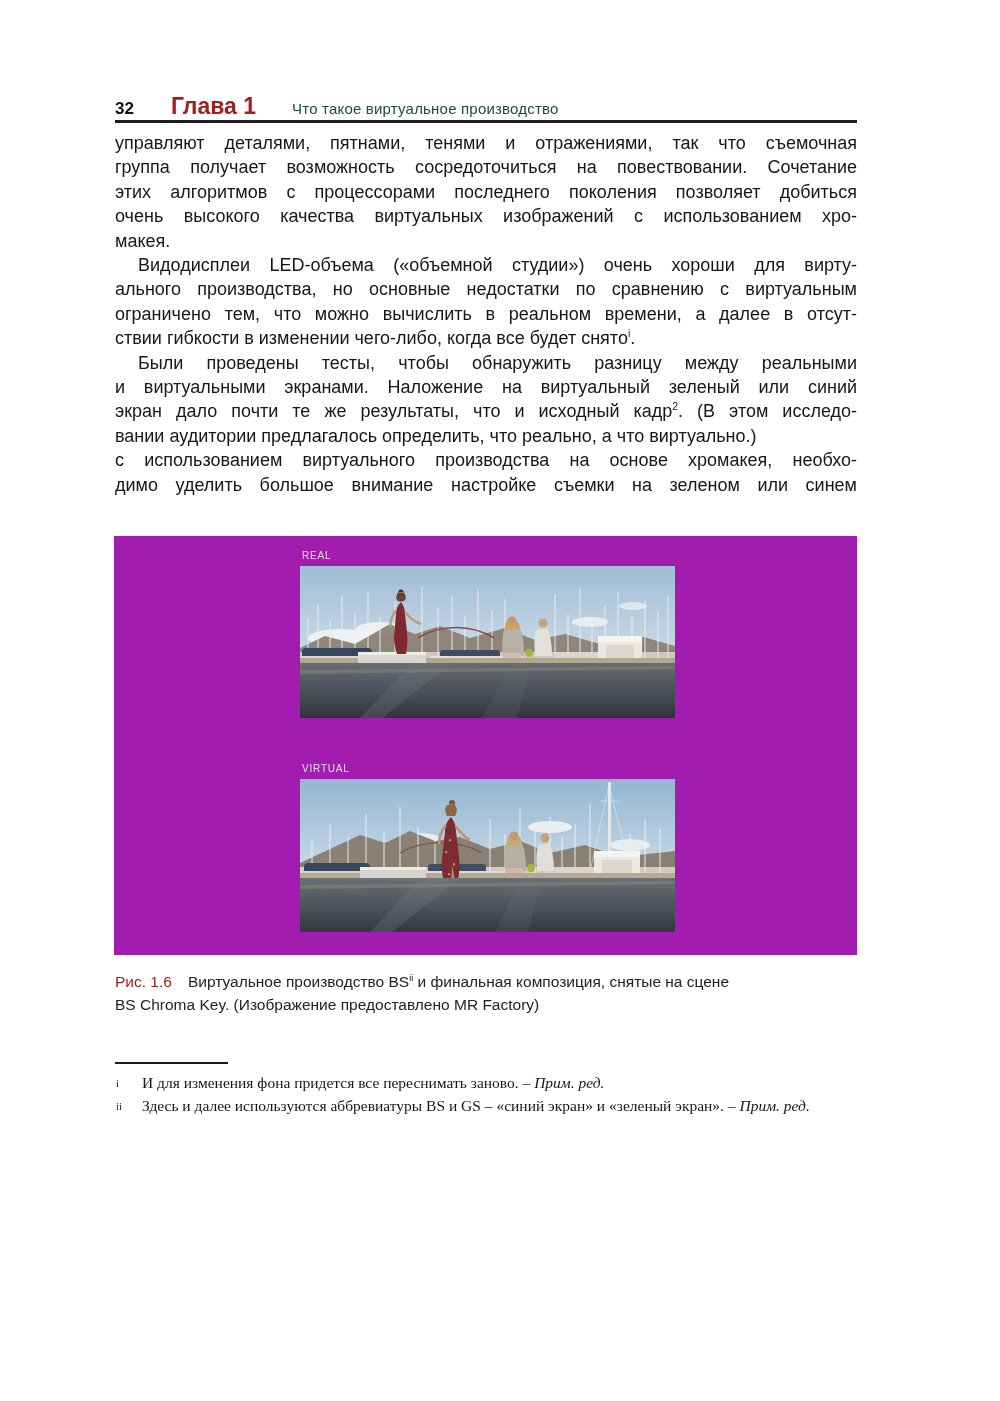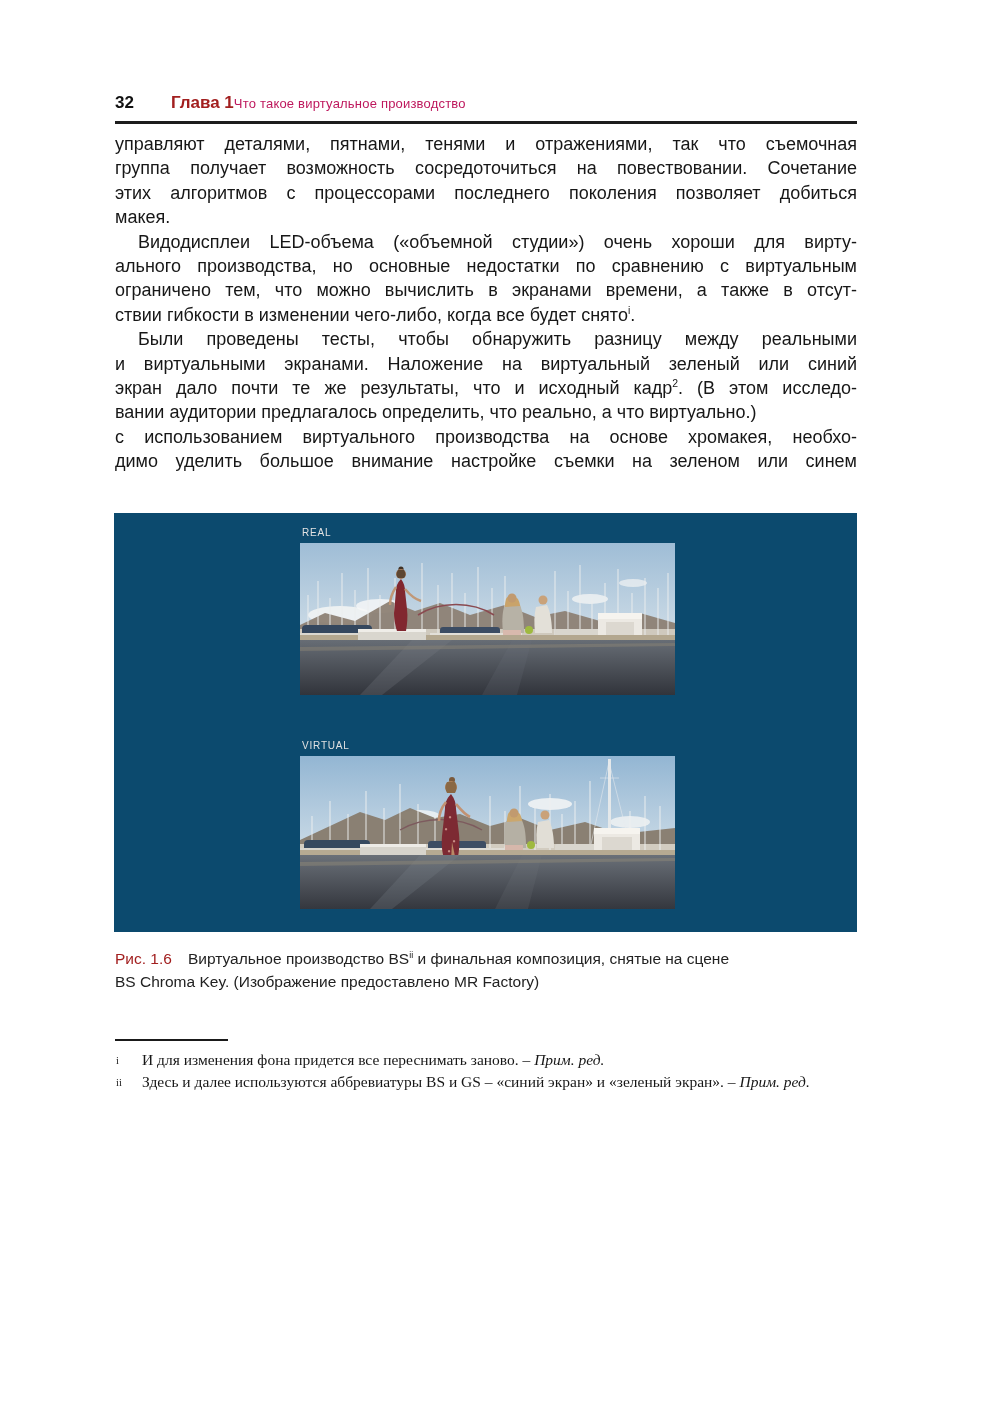--- a/index.html
+++ b/index.html
@@ -4,26 +4,25 @@
 <style>
   html,body{margin:0;padding:0;background:#ffffff;}
   .page{position:relative;width:1000px;height:1401px;background:#ffffff;overflow:hidden;}
   .content{position:absolute;left:115px;top:0;width:742px;}
 
   
   .page-header{
     margin-top:93px;
     display:flex;align-items:baseline;
     border-bottom:3px solid #1d1d1d;
-    padding-bottom:8px;
     font-family:"Liberation Sans","DejaVu Sans",sans-serif;
   }
   .page-number{font-size:17px;font-weight:bold;color:#111;}
-  .chapter-label{font-size:17px;font-weight:bold;color:#a21f1f;margin-left:37px;}
-  .chapter-title{font-size:13px;color:#be185d;letter-spacing:0.2px;}
+  .chapter-label{font-size:23px;font-weight:bold;color:#a21f1f;margin-left:37px;}
+  .chapter-title{font-size:15px;color:#14532d;margin-left:36px;letter-spacing:0.2px;}
 
   
   .body-text{
     margin-top:8px;
     font-family:Liberation Sans, sans-serif;
     font-size:18px;line-height:24.4px;color:#171717;
   }
   .body-text .line{text-align:justify;text-align-last:justify;}
   .body-text .line.last{text-align-last:left;}
   .body-text .line.indent{text-indent:23px;}
@@ -77,34 +76,35 @@
     <div class="page-header">
       <span class="page-number">32</span>
       <span class="chapter-label">Глава 1</span>
       <span class="chapter-title">Что такое виртуальное производство</span>
     </div>
 
     <div class="body-text">
         <div class="line">управляют деталями, пятнами, тенями и отражениями, так что съемочная</div>
         <div class="line">группа получает возможность сосредоточиться на повествовании. Сочетание</div>
         <div class="line">этих алгоритмов с процессорами последнего поколения позволяет добиться</div>
+        <div class="line">очень высокого качества виртуальных изображений с использованием хро-</div>
         <div class="line last">макея.</div>
         <div class="line indent">Видодисплеи LED-объема («объемной студии») очень хороши для вирту-</div>
         <div class="line">ального производства, но основные недостатки по сравнению с виртуальным</div>
-        <div class="line">ограничено тем, что можно вычислить в экранами времени, а также в отсут-</div>
+        <div class="line">ограничено тем, что можно вычислить в реальном времени, а далее в отсут-</div>
         <div class="line last">ствии гибкости в изменении чего-либо, когда все будет снято<sup>i</sup>.</div>
         <div class="line indent">Были проведены тесты, чтобы обнаружить разницу между реальными</div>
         <div class="line">и виртуальными экранами. Наложение на виртуальный зеленый или синий</div>
         <div class="line">экран дало почти те же результаты, что и исходный кадр<sup>2</sup>. (В этом исследо-</div>
         <div class="line last">вании аудитории предлагалось определить, что реально, а что виртуально.)</div>
         <div class="line">с использованием виртуального производства на основе хромакея, необхо-</div>
         <div class="line">димо уделить большое внимание настройке съемки на зеленом или синем</div>
       </div>
 
-    <div class="figure-box" style="background: #0c4a6e;">
+    <div class="figure-box" style="background: #a21caf;">
       <div class="photo-label real">REAL</div>
       <div class="photo-wrap p1">
         <svg viewBox="0 0 375 152" preserveAspectRatio="none">
           <defs>
             <linearGradient id="sky1" x1="0" y1="0" x2="0" y2="1">
               <stop offset="0" stop-color="#9fbdd6"></stop>
                 <stop offset="1" stop-color="#cfdde7"></stop>
             </linearGradient>
             <linearGradient id="road1" x1="0" y1="0" x2="0" y2="1">
               <stop offset="0" stop-color="#676d75"></stop>

